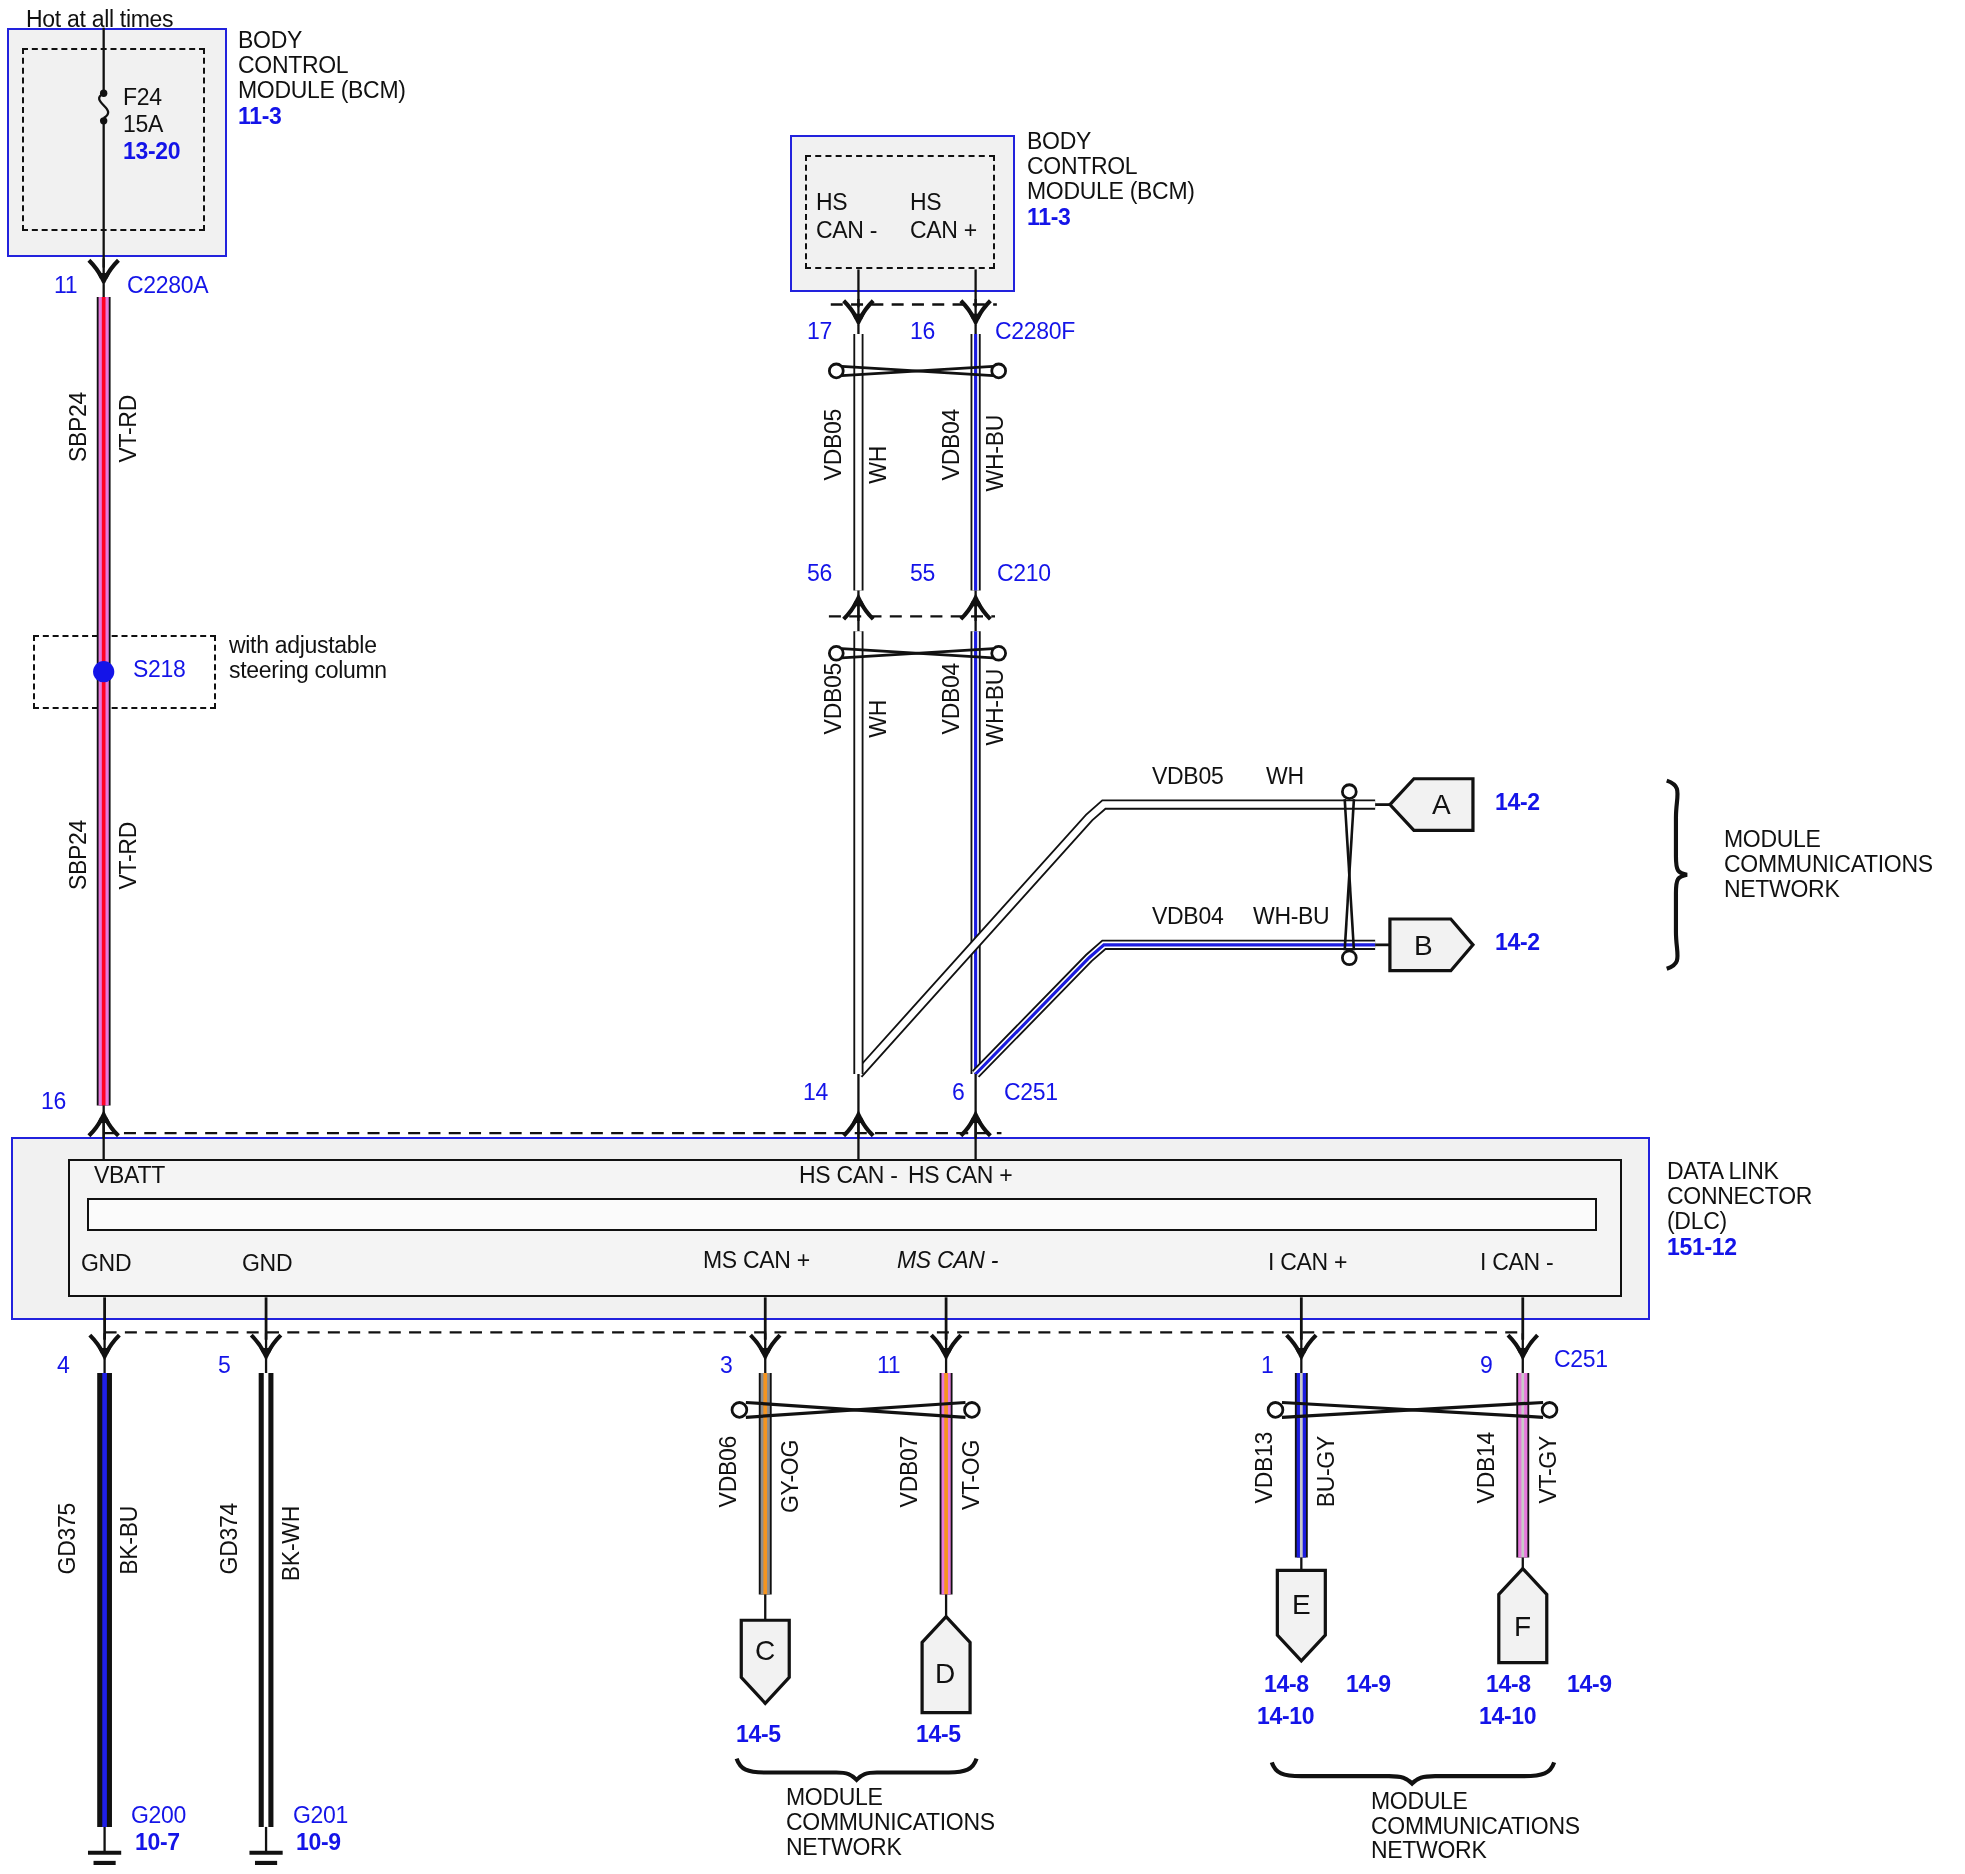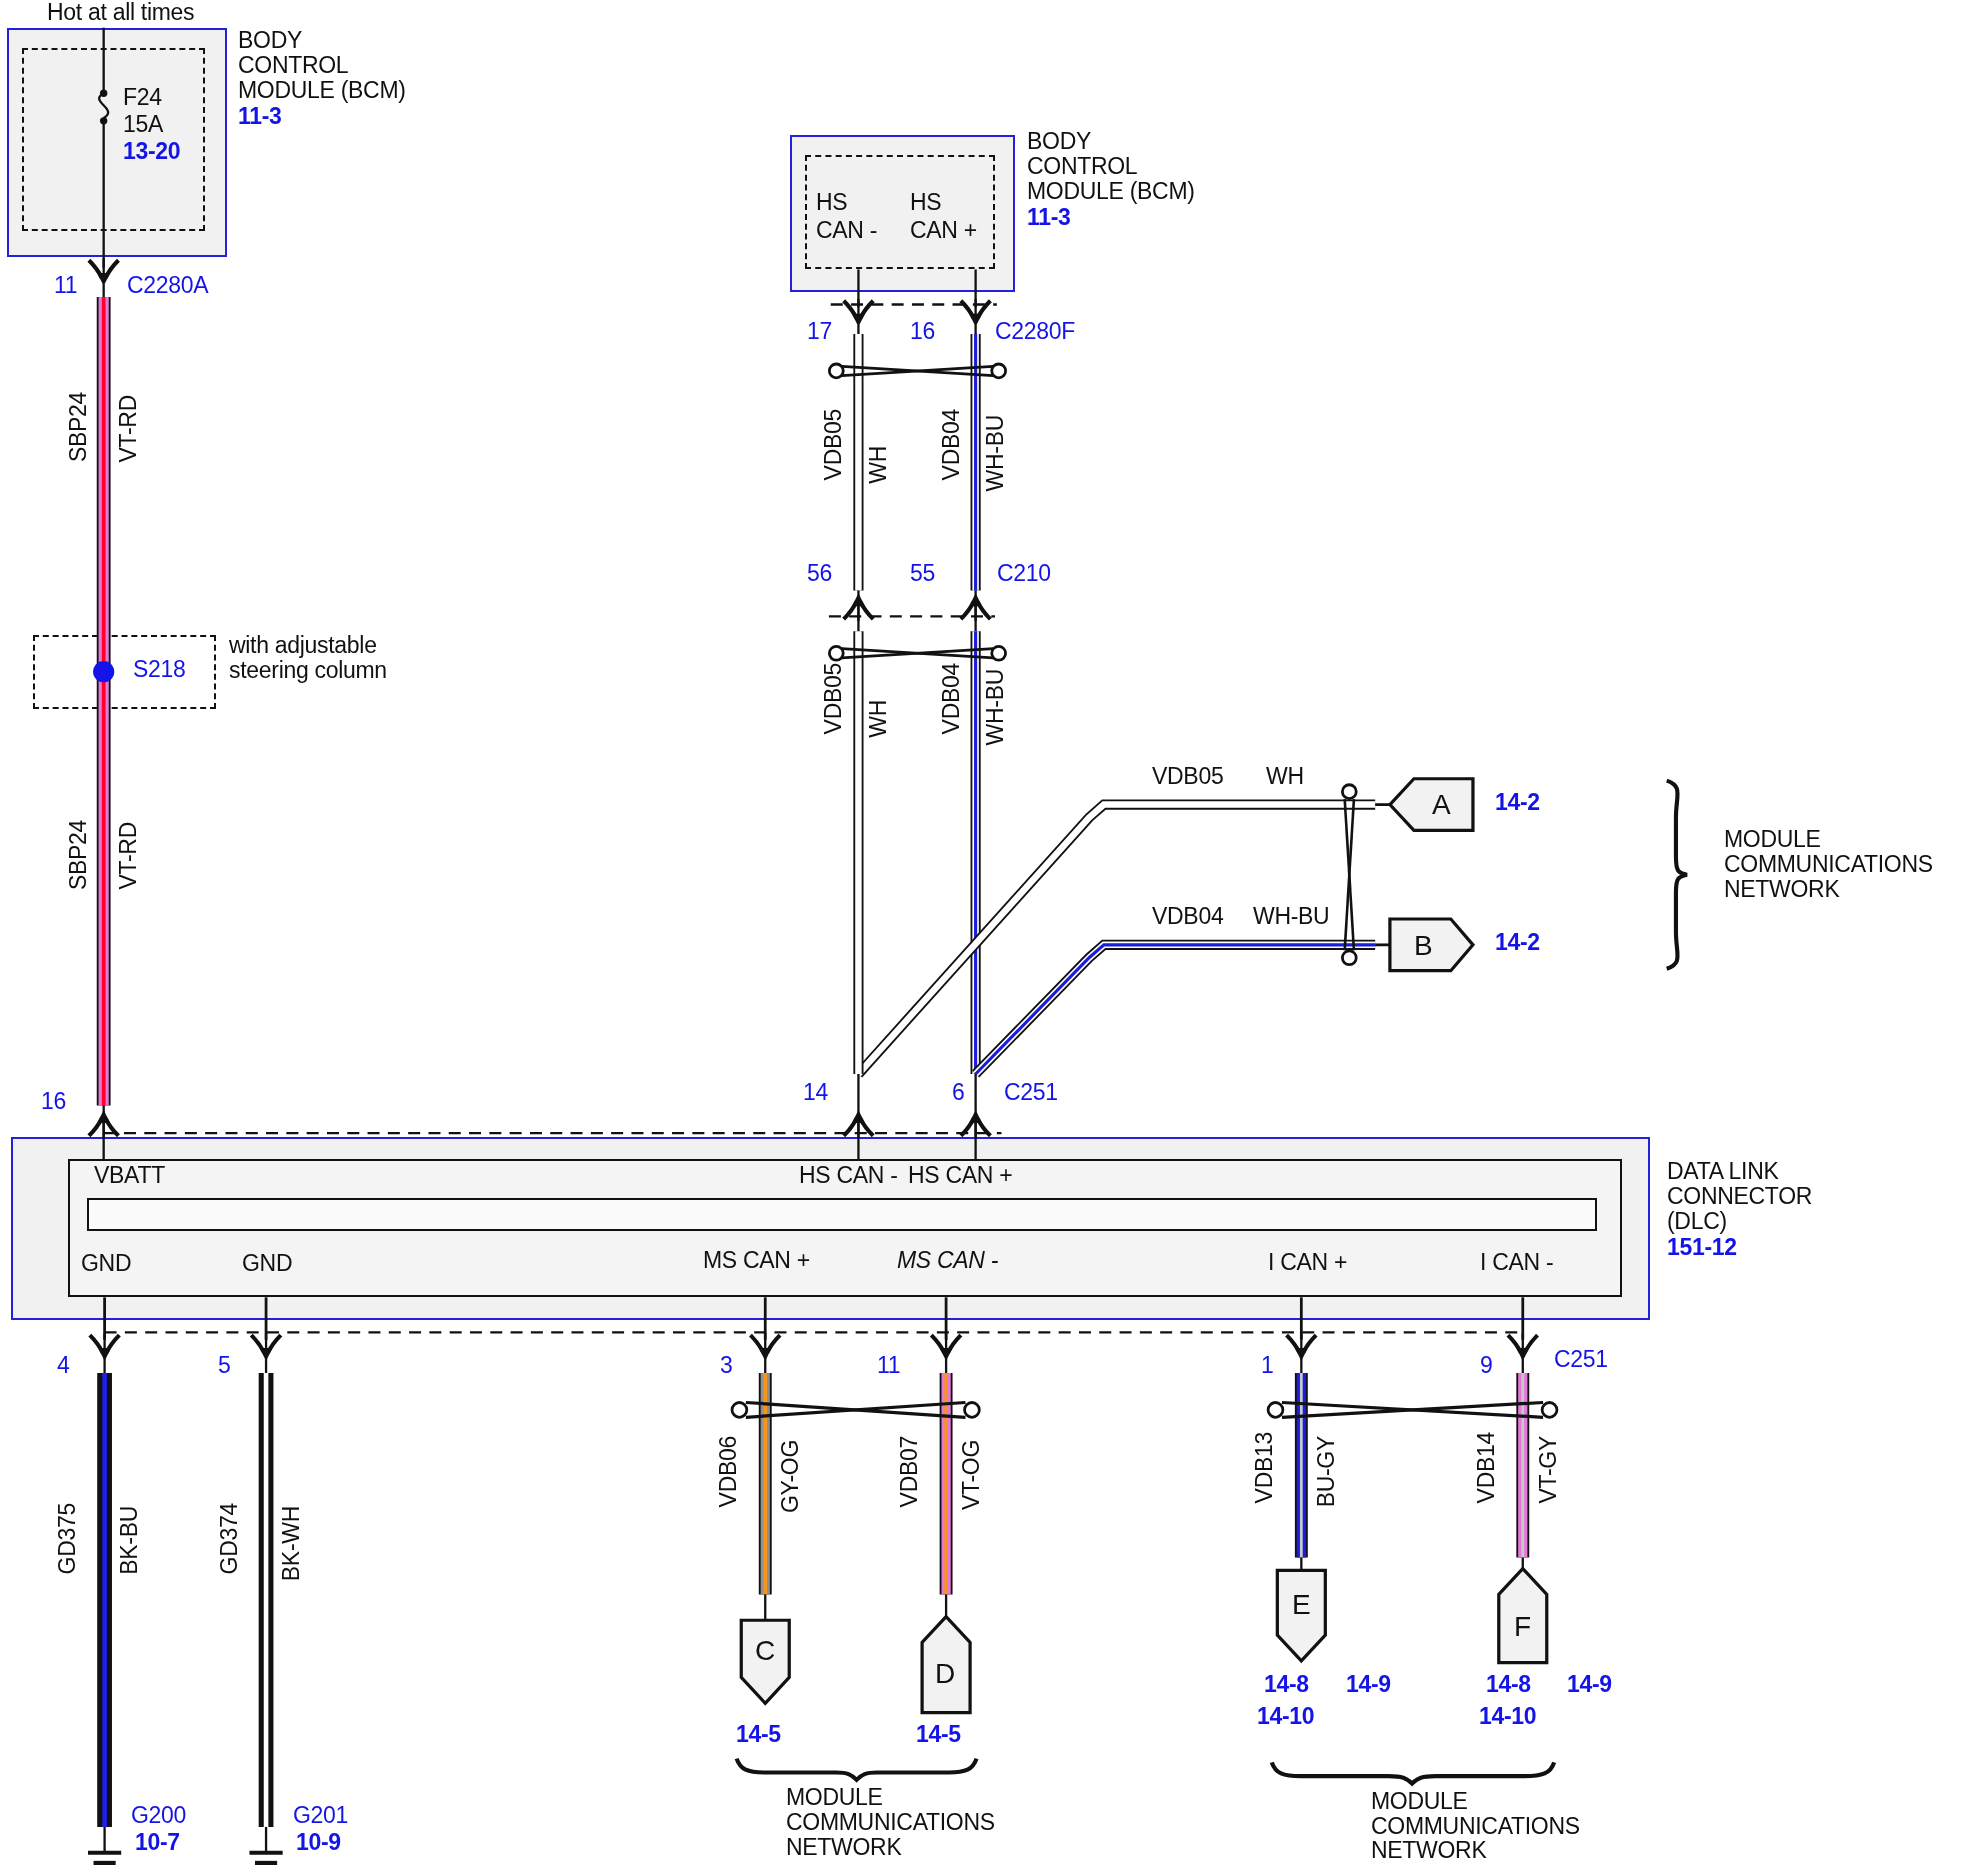--- a/index.html
+++ b/index.html
@@ -217,21 +217,21 @@
     <line x1="1650" y1="1688" x2="1650" y2="1710" stroke="#111" stroke-width="2.5"></line>
     <polygon points="803,1756 855,1756 855,1818 829,1846 803,1818" fill="#f2f2f2" stroke="#111" stroke-width="3.5"></polygon>
     <polygon points="999,1780 1025,1752 1051,1780 1051,1856 999,1856" fill="#f2f2f2" stroke="#111" stroke-width="3.5"></polygon>
     <polygon points="1384,1702 1436,1702 1436,1772 1410,1800 1384,1772" fill="#f2f2f2" stroke="#111" stroke-width="3.5"></polygon>
     <polygon points="1624,1728 1650,1700 1676,1728 1676,1802 1624,1802" fill="#f2f2f2" stroke="#111" stroke-width="3.5"></polygon>
 
     <path d="M798,1906 C802,1918 810,1921 828,1921 L906,1921 C918,1921 922,1923 928,1929 C934,1923 938,1921 950,1921 L1028,1921 C1046,1921 1054,1918 1058,1906" fill="none" stroke="#111" stroke-width="4.5"></path>
     <path d="M1378,1910 C1382,1922 1390,1925 1410,1925 L1505,1925 C1519,1925 1524,1927 1530,1933 C1536,1927 1541,1925 1555,1925 L1650,1925 C1672,1925 1680,1922 1684,1910" fill="none" stroke="#111" stroke-width="4.5"></path>
   </svg>
 
-  <div class="t" style="left:26px;top:0px;margin-left:21px;">Hot at all times</div>
+  <div class="t" style="left:26px;top:7px;">Hot at all times</div>
   <div class="t" style="left:238px;top:28px;">BODY</div>
   <div class="t" style="left:238px;top:53px;">CONTROL</div>
   <div class="t" style="left:238px;top:78px;">MODULE (BCM)</div>
   <div class="t blue b" style="left:238px;top:104px;">11-3</div>
   <div class="t" style="left:123px;top:85px;">F24</div>
   <div class="t" style="left:123px;top:112px;">15A</div>
   <div class="t blue b" style="left:123px;top:139px;">13-20</div>
   <div class="t blue" style="left:54px;top:273px;">11</div>
   <div class="t blue" style="left:127px;top:273px;">C2280A</div>
   <div class="t v" style="left:66px;top:392px;">SBP24</div>

